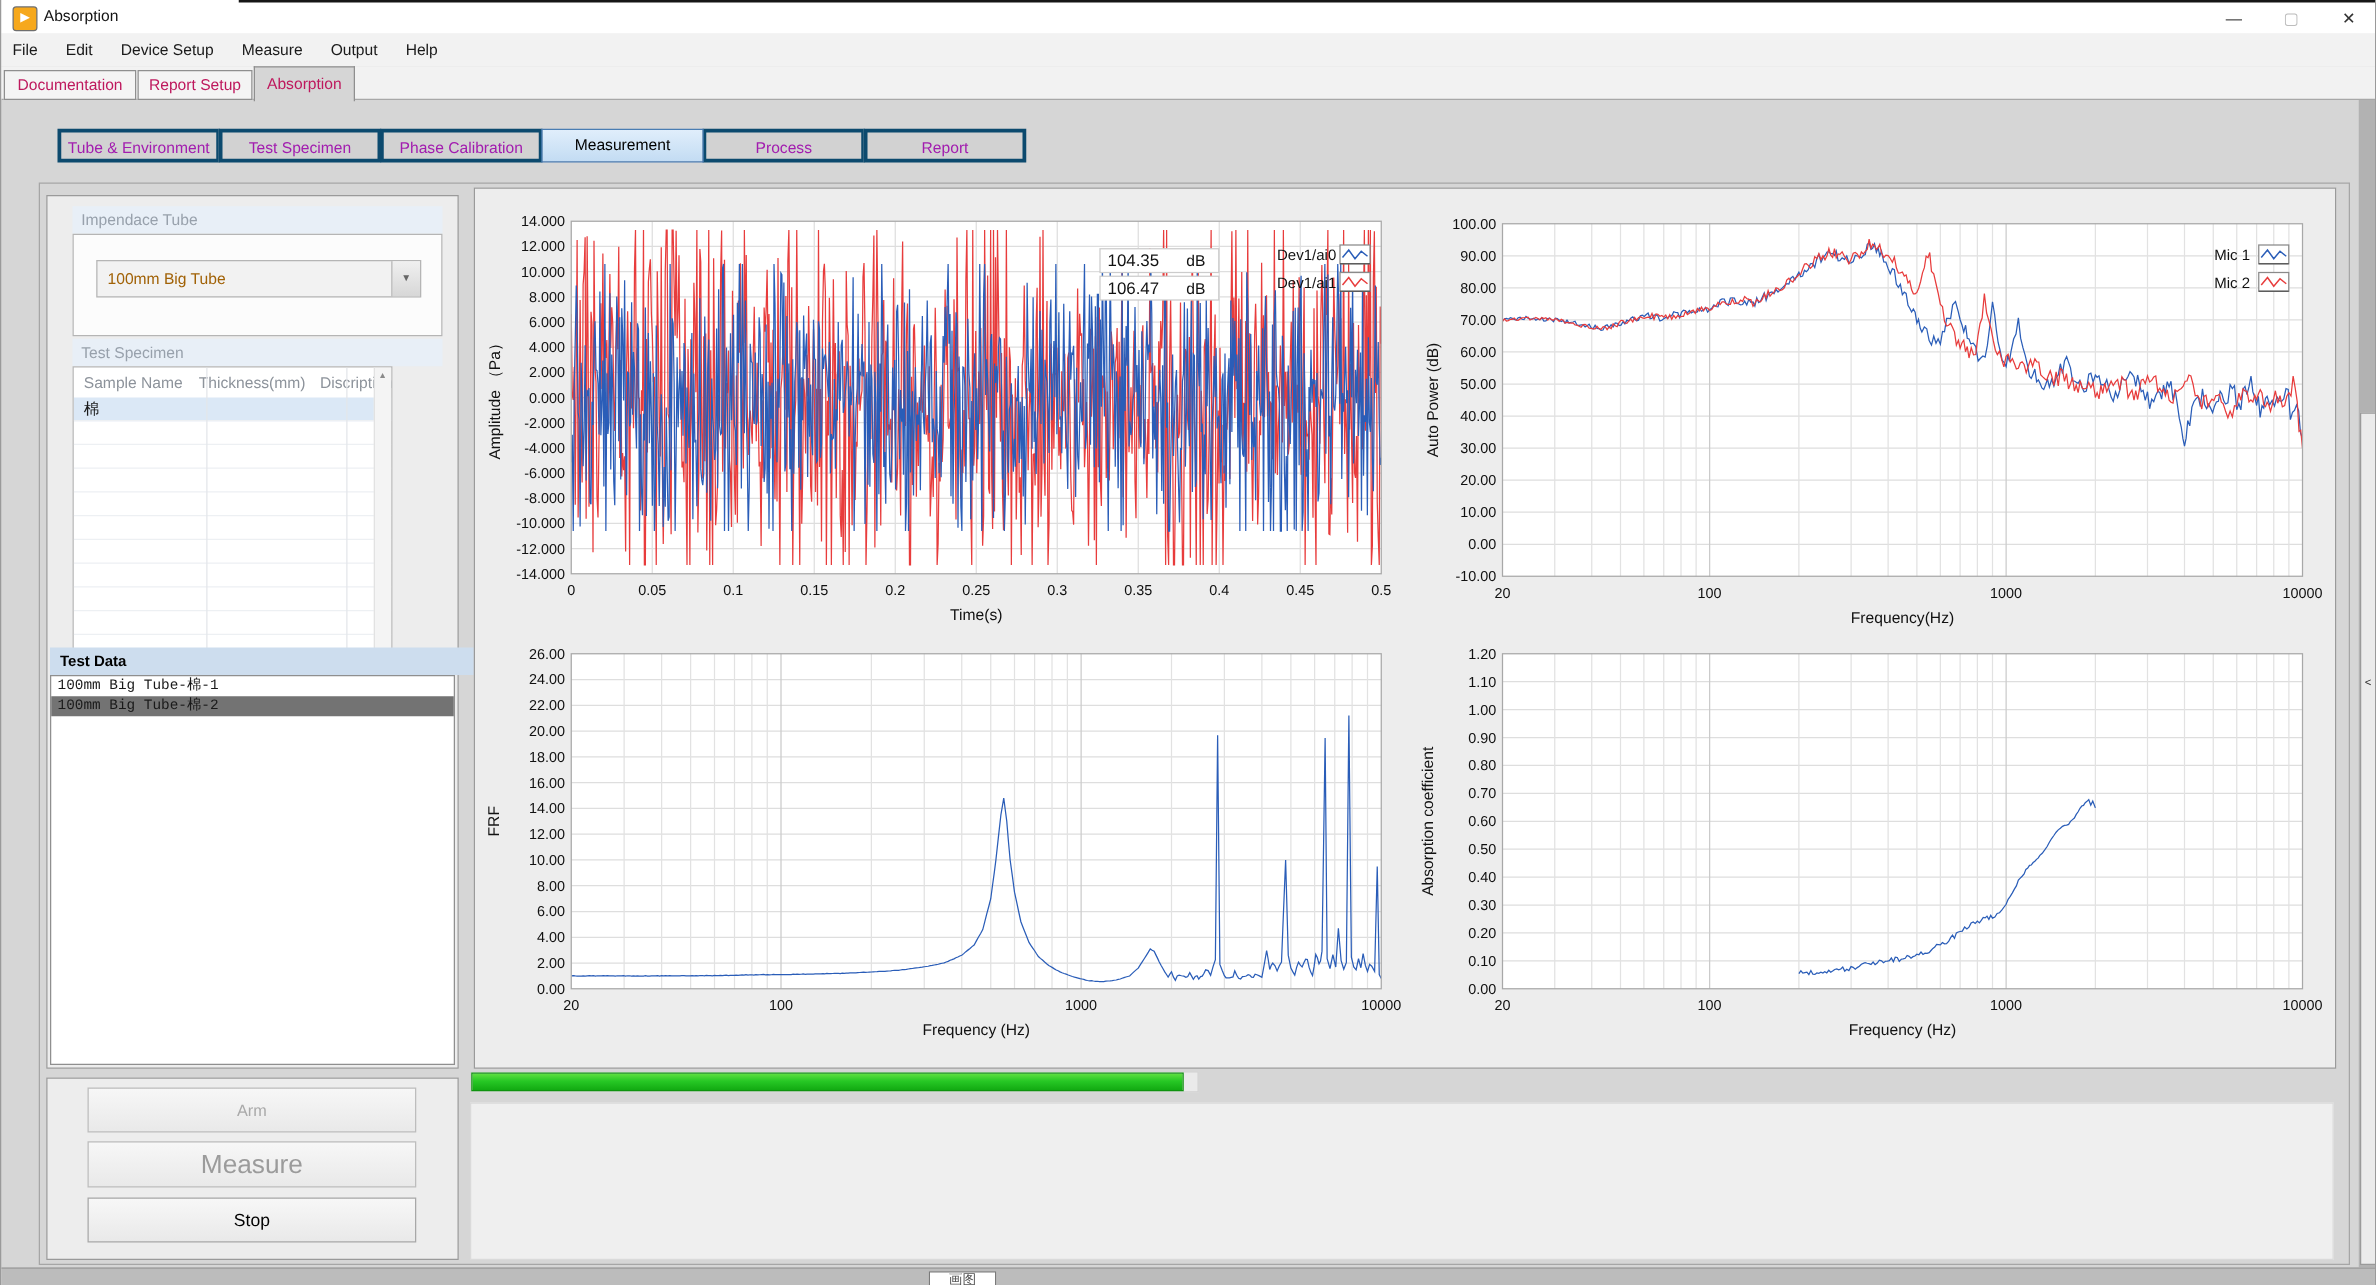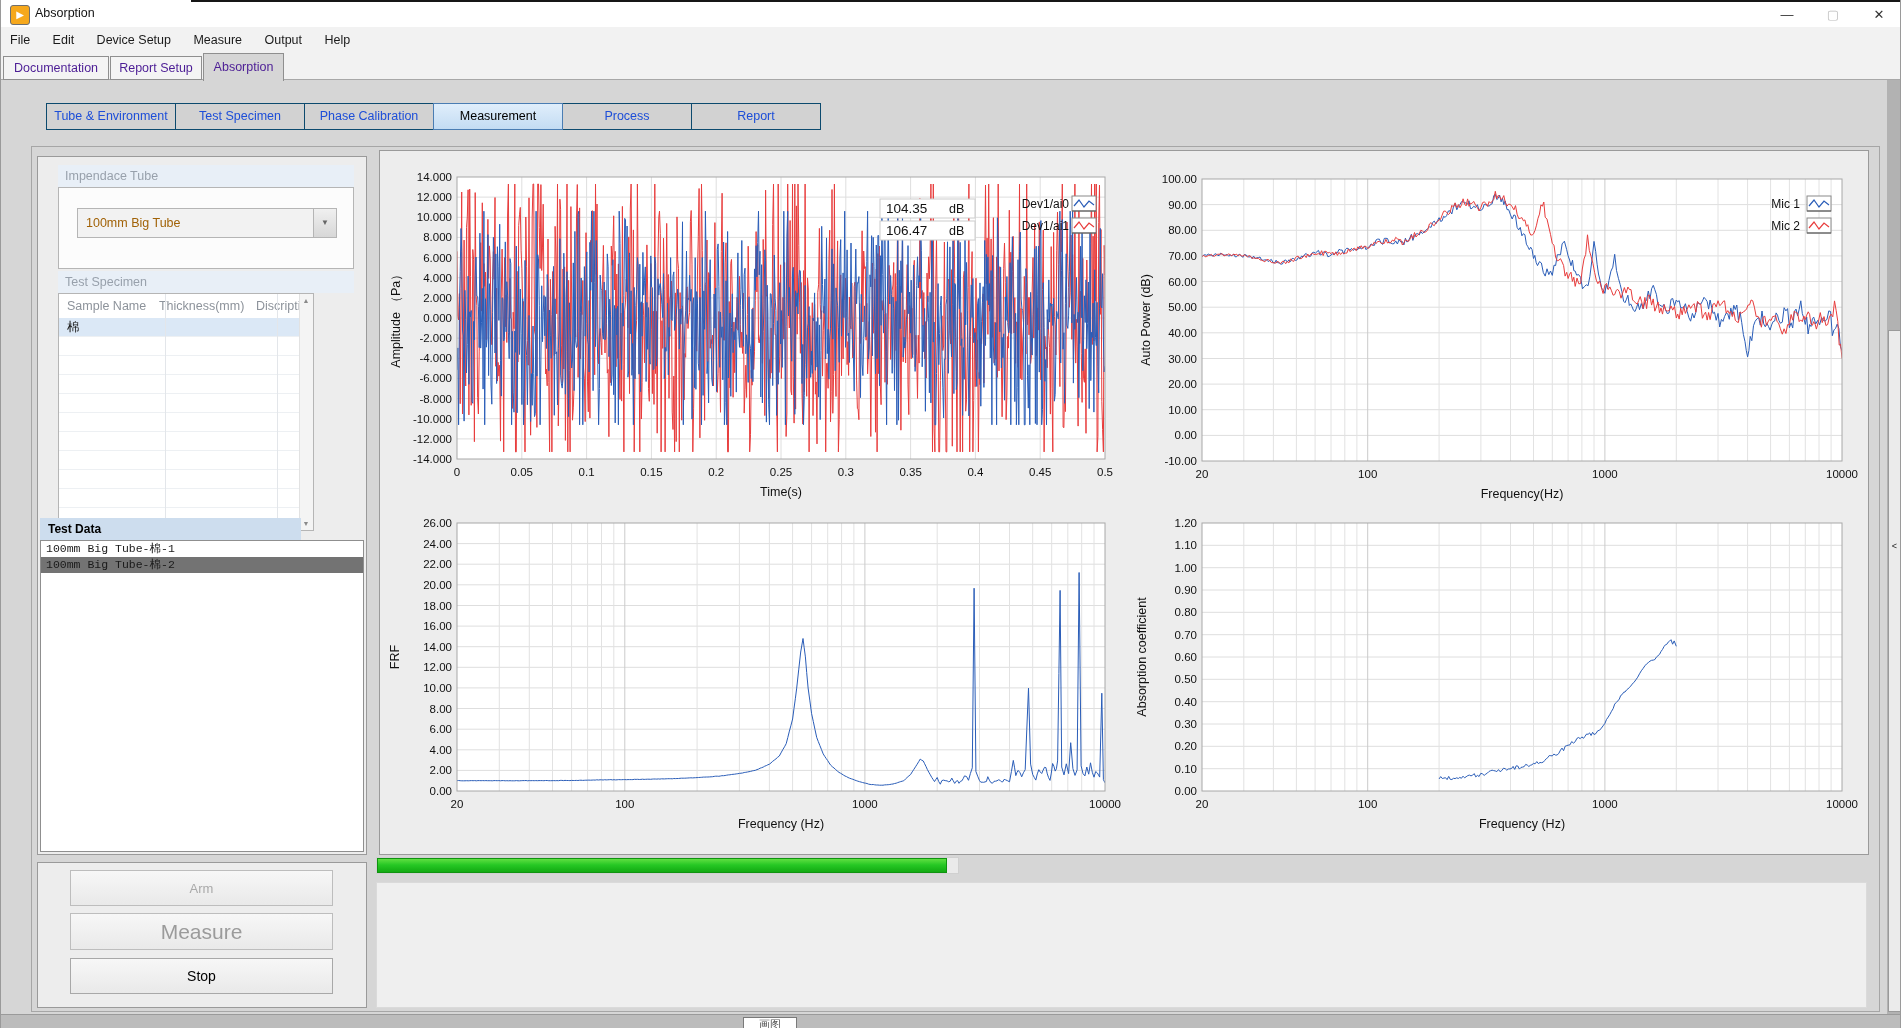--- a/index.html
+++ b/index.html
@@ -18,30 +18,30 @@
   .winbtn{width:46px;height:25px;text-align:center;line-height:25px;font-size:13px;color:#333;}
   .winbtn.max{color:#bdbdbd;}
 
   
   .menubar{left:0;top:27px;width:1901px;height:26px;background:#f2f2f2;}
   .menuitem{display:inline-block;padding:0 9px;line-height:26px;font-size:12.5px;color:#1a1a1a;}
 
   
   .maintabs{left:0;top:53px;width:1901px;height:27px;background:#f2f2f2;border-bottom:1px solid #a8a8a8;box-sizing:border-box;}
   .maintab{position:absolute;top:3px;height:24px;background:#f4f4f4;border:1px solid #8f8f8f;
-           box-sizing:border-box;text-align:center;font-size:12.5px;line-height:22px;color:#4c1d95;}
+           box-sizing:border-box;text-align:center;font-size:12.5px;line-height:22px;color:#be185d;}
   .maintab.active{top:0;height:28px;background:#d6d6d6;border-bottom:none;line-height:27px;z-index:2;}
 
   
   .outerpanel{left:30px;top:146px;width:1849px;height:866px;border:1px solid #a6a6a6;box-sizing:border-box;}
 
   
   .subtabs{left:46px;top:103px;display:flex;}
-  .subtab{width:130px;height:27px;background:#d2d2d2;border:1px solid #0c4a6e;margin-left:-1px;
-          box-sizing:border-box;text-align:center;line-height:25px;font-size:12.5px;color:#1d4ed8;}
+  .subtab{width:130px;height:27px;background:#d2d2d2;border:3px solid #0c4a6e;margin-left:-1px;
+          box-sizing:border-box;text-align:center;line-height:25px;font-size:12.5px;color:#a21caf;}
   .subtab.active{background:linear-gradient(180deg,#e0eefb 0%,#c3dcf3 100%);border:1px solid #4a7db3;
                  color:#000;z-index:2;position:relative;}
 
   
   .leftpanel{left:36px;top:156px;width:330px;height:699px;background:#ededed;border:1px solid #9a9a9a;box-sizing:border-box;}
   .hstrip{background:#e8eff7;color:#98a1ac;font-size:12.5px;line-height:22px;padding-left:7px;box-sizing:border-box;}
   .groupbox{background:#fcfcfc;border:1px solid #b5b5b5;box-sizing:border-box;}
   .dropdown{position:absolute;background:#f2f2f2;border:1px solid #b5b5b5;box-sizing:border-box;}
   .dropdown .txt{position:absolute;left:8px;top:0;line-height:28px;font-size:12.5px;color:#a16207;}
   .ddbtn{position:absolute;right:0;top:0;bottom:0;width:22px;background:linear-gradient(180deg,#f0f0f0,#d7d7d7);
@@ -162,21 +162,21 @@
           <div class="trow"></div>
         </div>
       <div class="colline" style="left:106px;"></div>
       <div class="colline" style="left:218px;"></div>
       <div class="tscroll">
         <div class="ar" style="top:3px;">▲</div>
         <div class="ar" style="bottom:3px;">▼</div>
       </div>
     </div>
 
-    <div class="abs tdheader" style="left:2px;top:361px;width:261px;height:22px;">Test Data</div>
+    <div class="abs tdheader" style="left:2px;top:361px;width:340px;height:22px;">Test Data</div>
     <div class="tdlist" style="left:2px;top:383px;width:324px;height:312px;font-family:Liberation Mono, monospace;">
       <div class="tditem td-item">100mm Big Tube-棉-1</div>
       <div class="tditem td-item sel">100mm Big Tube-棉-2</div>
     </div>
   </div>
 
   <div class="abs btnpanel">
     <div class="lvbtn btn-arm">Arm</div>
     <div class="lvbtn btn-measure">Measure</div>
     <div class="lvbtn btn-stop">Stop</div>

